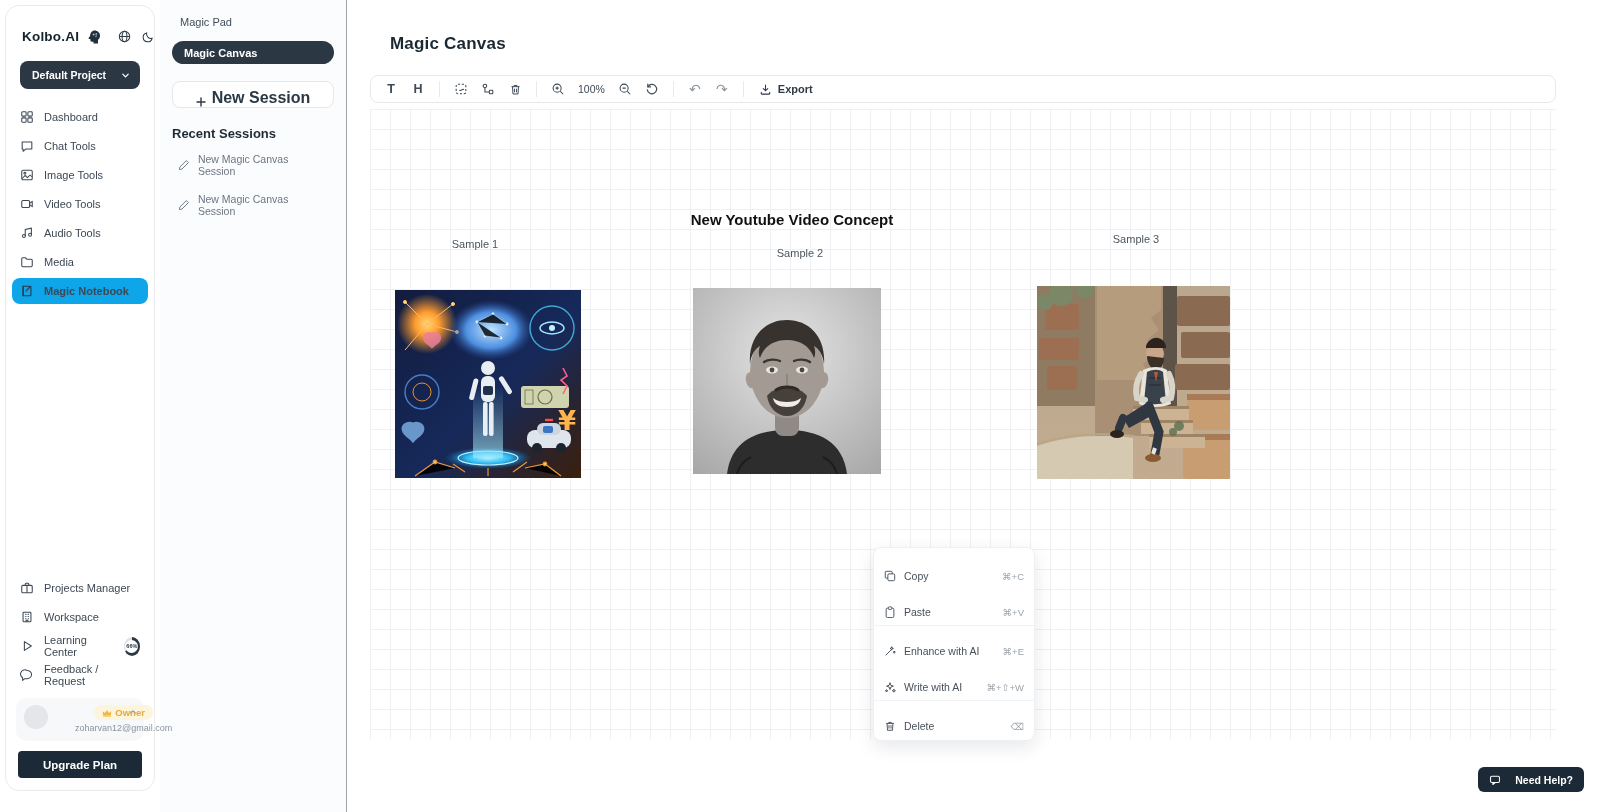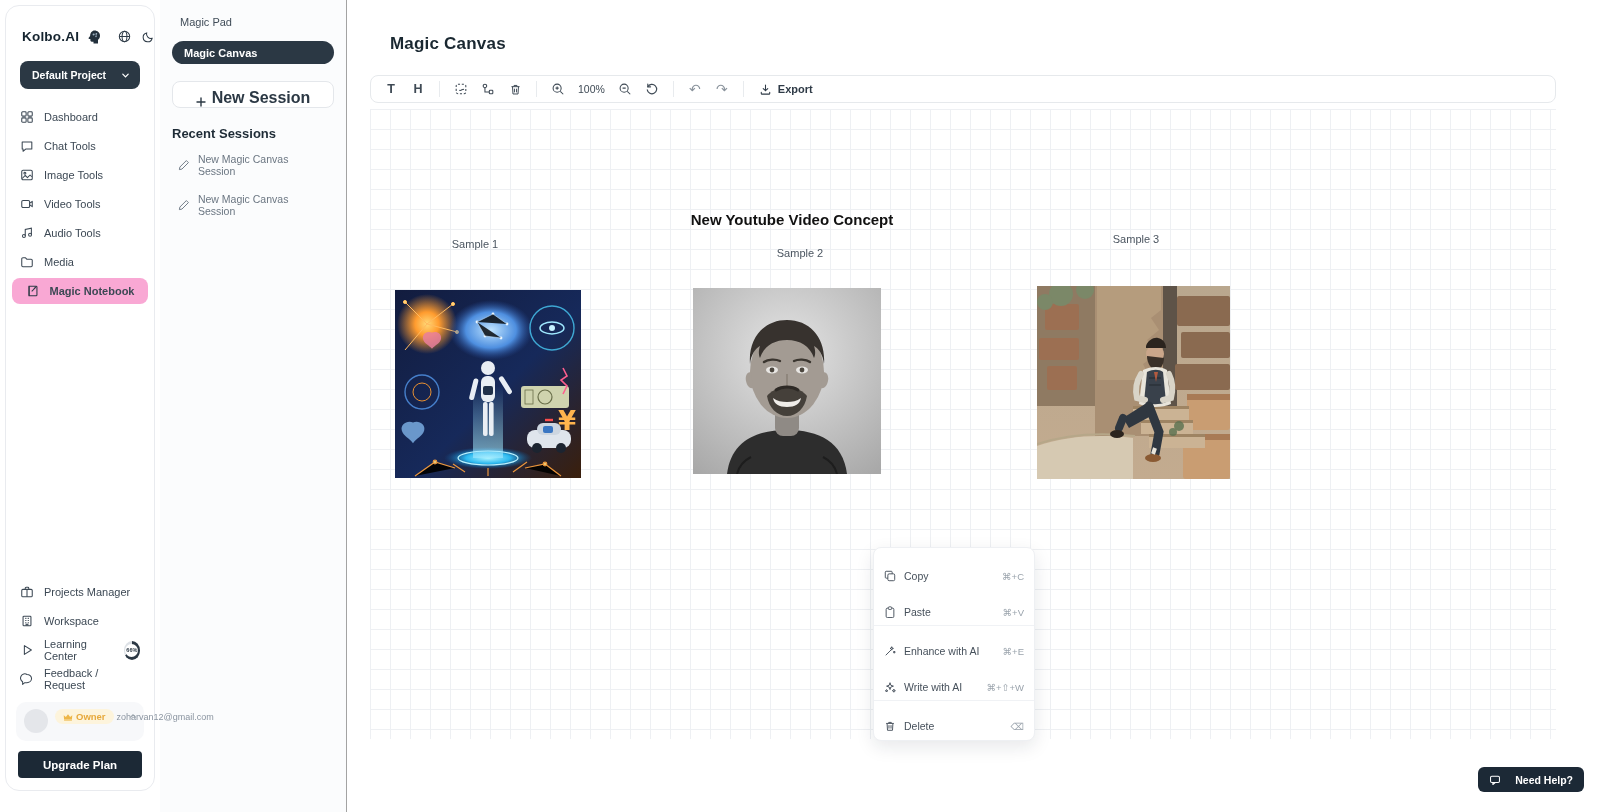--- a/index.html
+++ b/index.html
@@ -27,40 +27,40 @@
     margin: 16px 14px 0 14px; height: 28px; border-radius: 8px; border:none; cursor:pointer;
     background: #2b3844; color:#fff; font-family:inherit; font-size: 10.5px; font-weight:bold;
     display:flex; align-items:center; justify-content:space-between; padding: 0 10px 0 12px;
   }
   .nav { margin-top: 15px; display:flex; flex-direction:column; gap: 3px; padding: 0 6px; }
   .nav-item {
     display:flex; align-items:center; gap:10px; height: 26px; padding: 0 8px;
     border-radius: 8px; font-size: 11px; color:#3c4854; cursor:pointer; background:transparent;
     border:none; font-family:inherit; text-align:left;
   }
-  .nav-item.active { background:#f9a8d4; font-weight:bold;justify-content:center; }
+  .nav-item.active { background:#0ea5e9; font-weight:bold; }
   .nav-item .ni { width:14px; height:14px; flex:0 0 14px; }
   .sidebar .spacer { flex:1; }
   .lc-ring {
     width:19px; height:19px; border-radius:50%;
     background: conic-gradient(#2b3844 0 66%, #dde1e6 66% 100%);
     display:flex; align-items:center; justify-content:center; margin-left:2px;
   }
   .lc-ring-inner {
     width:13px; height:13px; border-radius:50%; background:#fff;
     display:flex; align-items:center; justify-content:center;
     font-size:5.5px; font-weight:bold; color:#2b3844;
   }
   .user-box {
     margin: 10px 10px 0 10px; background:#f7f8fa; border-radius: 10px;
     padding: 7px 8px 8px 8px; position:relative;
   }
   .user-box-row { display:flex; align-items:flex-start; gap:7px; }
   .avatar { width:24px; height:24px; border-radius:50%; background:#e4e6ea; flex:0 0 24px; }
-  .user-meta { flex:1; display:flex; flex-direction:row; align-items:center; gap:3px; }
+  .user-meta { flex:1; display:flex; flex-direction:column; align-items:center; gap:3px;margin-left:20px; }
   .owner-badge {
     display:inline-flex; align-items:center; gap:3px;
     background:#fdf4dc; border-radius: 999px; padding: 2px 8px;
     font-size: 9.5px; font-weight:bold; color:#e7a93c;
   }
   .user-email { font-size: 9px; color:#8a94a0; white-space:nowrap; }
   .user-chevron { position:absolute; right:7px; top:10px; }
   .upgrade-btn {
     margin: 10px 12px 12px 12px; height: 27px; border-radius: 4px; border:none; cursor:pointer;
     background:#1c2936; color:#fff; font-family:inherit; font-size: 11.5px; font-weight:bold;

